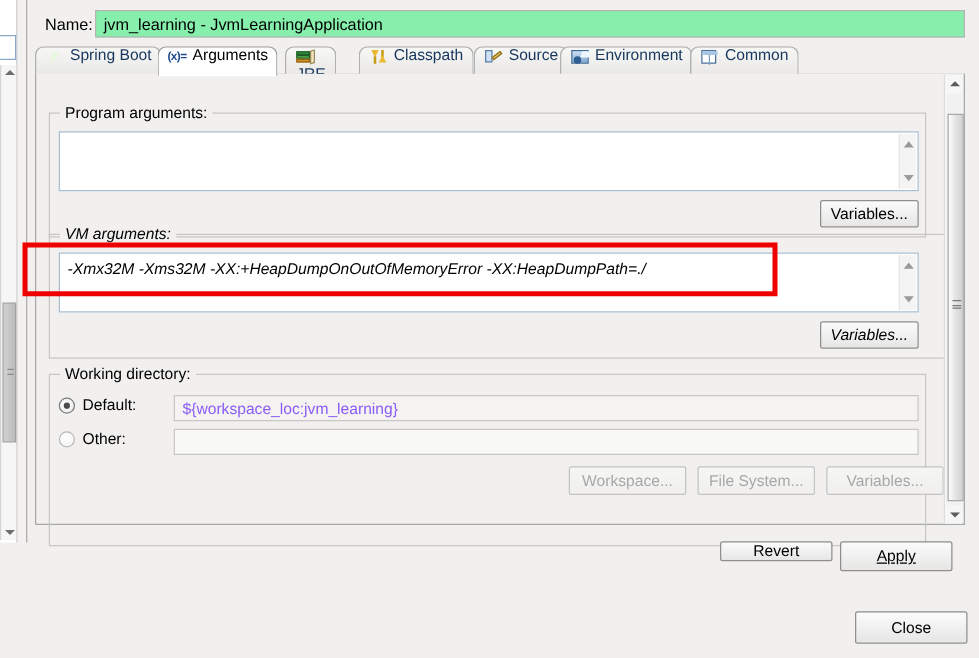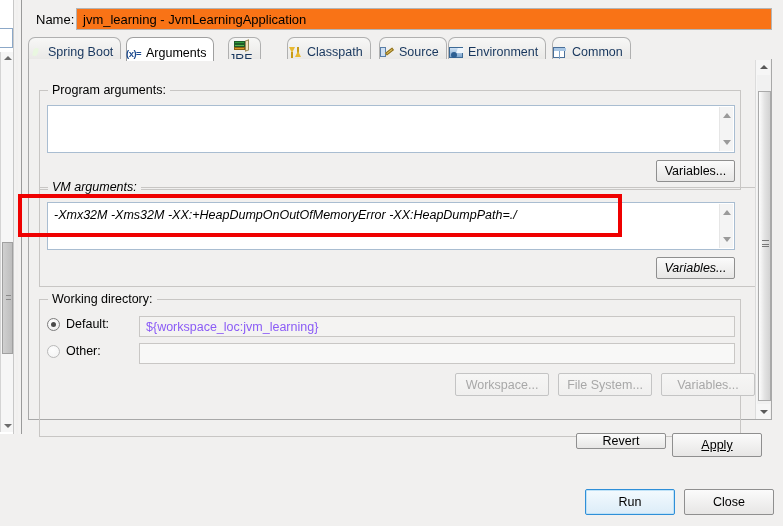--- a/index.html
+++ b/index.html
@@ -37,28 +37,28 @@
     border-top:1px solid #8a8a8a; border-bottom:1px solid #8a8a8a; }
   .left-strip-v2 { position:absolute; left:16px; top:0; width:2px; height:434px; background:#f1f0ef; }
 
   
   .dlg { position: absolute; left: 22px; top: 0; width: 761px; height: 526px; background:#f1f0ef; }
 
   
   .name-row { position: absolute; left: 14px; top: 8px; width: 736px; height: 24px; }
   .name-label { position: absolute; left: 0; top: 4px; font-size: 13px; color:#000; }
   .name-input { position: absolute; left: 40px; top: 0; width: 696px; height: 22px;
-    background: #f97316; border: 1px solid #b4b4b4; }
+    background: #86efac; border: 1px solid #b4b4b4; }
   .name-input span { position:absolute; left:6px; top:3px; font-size:13px; color:#000; }
 
   
   .tabstrip { position: absolute; left: 6px; top: 37px; width: 744px; height: 23px;
     border-bottom: 1px solid #a8a8a8; }
-  .tab { position: absolute; top: 0; height: 23px; display: flex; align-items: flex-end;
-    padding: 0 7px 0 0; font-size: 12.5px; color:#17365d; white-space: nowrap;
+  .tab { position: absolute; top: 0; height: 23px; display: flex; align-items: flex-start;
+    padding: 0 7px 0 8px; font-size: 12.5px; color:#17365d; white-space: nowrap;
     border: 1px solid #b0b0b0; border-bottom: none;
     border-top-left-radius: 7px; border-top-right-radius: 7px;
     background: linear-gradient(to bottom,#f7f7f6,#e9e8e6); }
   .tab.active { background:#ffffff; color:#000; z-index: 5; border-color:#a0a0a0;
     height: 24px; }
   .tab .ti { width: 15px; height: 15px; margin-right: 4px; position: relative; flex:0 0 auto; }
   .tab .tl { position: relative; top: -1px; }
 
   
   .ic-spring { width:14px; height:14px; border-radius:50%;
@@ -329,23 +329,20 @@
       </div>
     </div>
 
     <div class="btn" style="left:554px; top:433px; width:90px; height:16px;">
       <span>Revert</span>
     </div>
     <div class="btn" style="left:650px; top:433px; width:90px; height:24px;text-decoration:underline;">
       <span>Apply</span>
     </div>
 
-    <div class="btn focus" style="left: 563px; top: 489px; width: 90px; height: 26px; border-color: rgb(47, 143, 216);">
-      <span>Run</span>
-    </div>
     <div class="btn" style="left:662px; top:489px; width:90px; height:26px;">
       <span>Close</span>
     </div>
 
   </div>
 
   <div class="redbox" style="left: 18px; top: 194px; width: 604px; height: 43px; border-color: rgb(239, 0, 0);"></div>
 
 </div>
 

